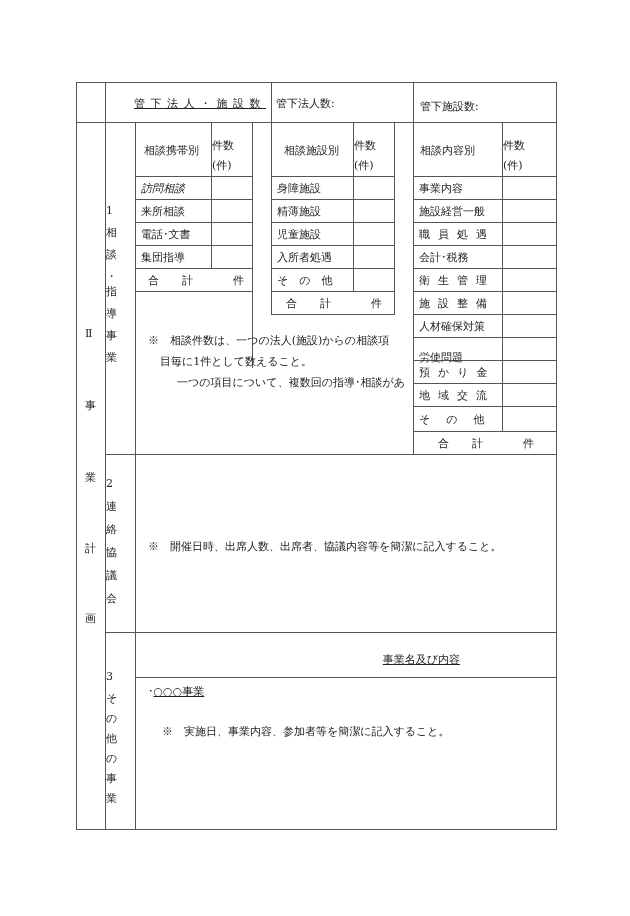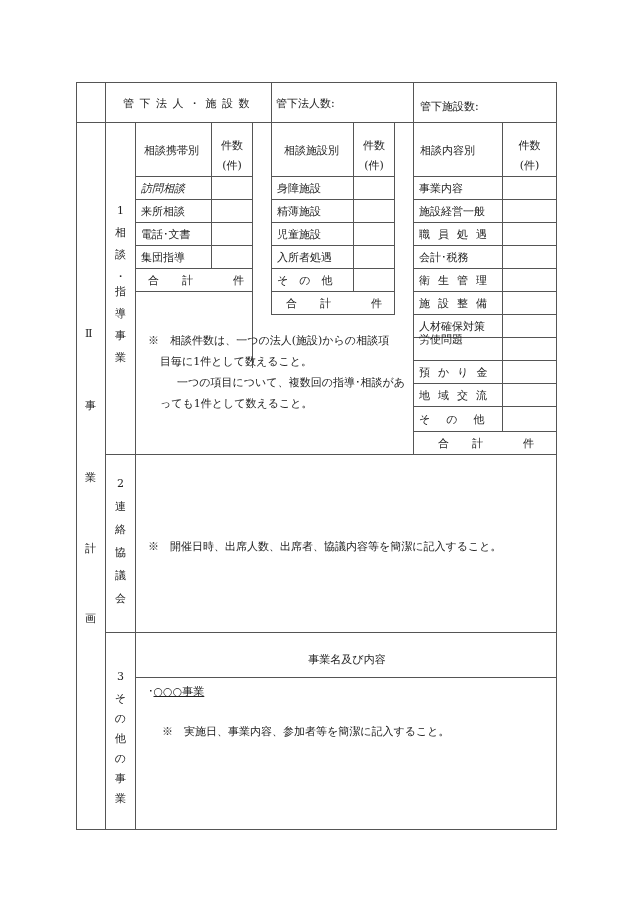--- a/index.html
+++ b/index.html
@@ -6,22 +6,22 @@
   body {
     width: 630px; height: 916px; background: #ffffff; position: relative; overflow: hidden;
     font-family: "DejaVu Serif", "Liberation Serif", serif; color: #222; font-size: 11px;
   }
   .abs { position: absolute; }
   .ln { position: absolute; background: #555; }
   .h { height: 1px; }
   .v { width: 1px; }
   .t { position: absolute; white-space: nowrap; line-height: 1; }
   .cell { position: absolute; display: flex; align-items: center; white-space: nowrap; font-size: 11px; }
-  .vert { position: absolute; display: flex; flex-direction: column; align-items: center; font-size: 11px; line-height: 1; }
-  .spread { display: flex; justify-content: center; }
+  .vert { position: absolute; display: flex; flex-direction: column; align-items: flex-start; font-size: 11px; line-height: 1; }
+  .spread { display: flex; justify-content: flex-end; text-decoration: underline; }
   .note { position: absolute; font-size: 11px; line-height: 21px; }
 </style>
 </head>
 <body>
 
 <div class="ln h" style="left:76px;top:82px;width:481px;"></div>
 <div class="ln h" style="left:76px;top:829px;width:481px;"></div>
 <div class="ln v" style="left:76px;top:82px;height:748px;"></div>
 <div class="ln v" style="left:556px;top:82px;height:748px;"></div>
 <div class="ln v" style="left:105px;top:82px;height:748px;"></div>
@@ -178,21 +178,21 @@
     </div>
   <div class="cell" style="left:419px;top:269px;height:22px;">
       <span style="letter-spacing:8px;">衛生管理</span>
     </div>
   <div class="cell" style="left:419px;top:292px;height:22px;">
       <span style="letter-spacing:8px;">施設整備</span>
     </div>
   <div class="cell" style="left:419px;top:315px;height:22px;">
       <span>人材確保対策</span>
     </div>
-  <div class="cell" style="left:419px;top:328px;height:22px;text-align:right;">
+  <div class="cell" style="left:419px;top:346px;height:22px;text-align:right;">
       <span>労使問題</span>
     </div>
   <div class="cell" style="left:419px;top:361px;height:22px;">
       <span style="letter-spacing:8px;">預かり金</span>
     </div>
   <div class="cell" style="left:419px;top:384px;height:22px;">
       <span style="letter-spacing:8px;">地域交流</span>
     </div>
   <div class="cell" style="left:419px;top:407px;height:24px;">
       <span style="letter-spacing:16px;">その他</span>
@@ -211,21 +211,20 @@
   <div class="cell" style="left:438px;top:432px;width:96px;height:22px;justify-content:space-between;">
     <span style="letter-spacing:6px;">合　計</span>
     <span>件</span>
   </div>
 </div>
 
 <div class="note" style="left:148px;top:330px;width:262px;">
   <div>※　相談件数は、一つの法人(施設)からの相談項</div>
   <div style="padding-left:12px;">目毎に1件として数えること。</div>
   <div style="padding-left:24px;text-align:center;">一つの項目について、複数回の指導･相談があ</div>
-  <div style="padding-left:12px;">っても1件として数えること。</div>
 </div>
 
 <div class="vert" style="left:106px;top:478px;width:29px;">
   <span style="margin-bottom:12px;">2</span>
   <span style="margin-bottom:12px;">連</span>
   <span style="margin-bottom:12px;">絡</span>
   <span style="margin-bottom:12px;">協</span>
   <span style="margin-bottom:12px;">議</span>
   <span>会</span>
 </div>

